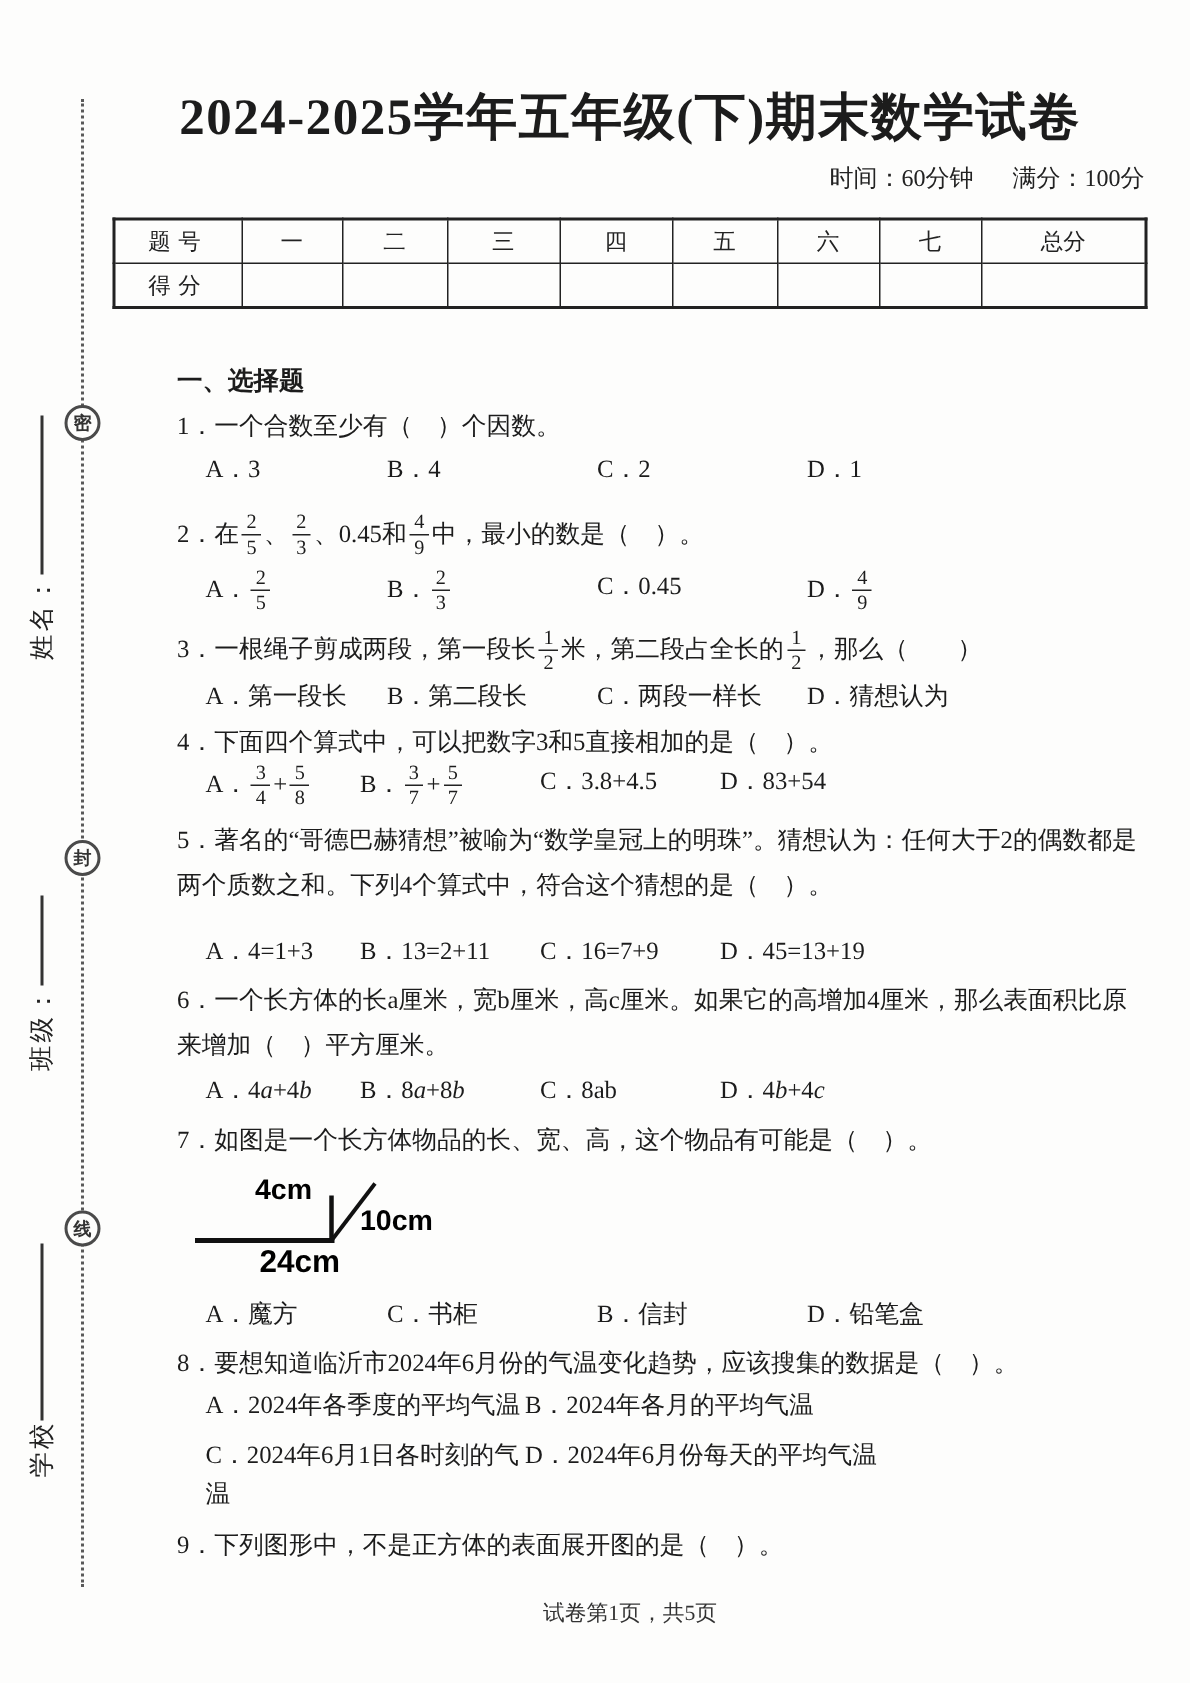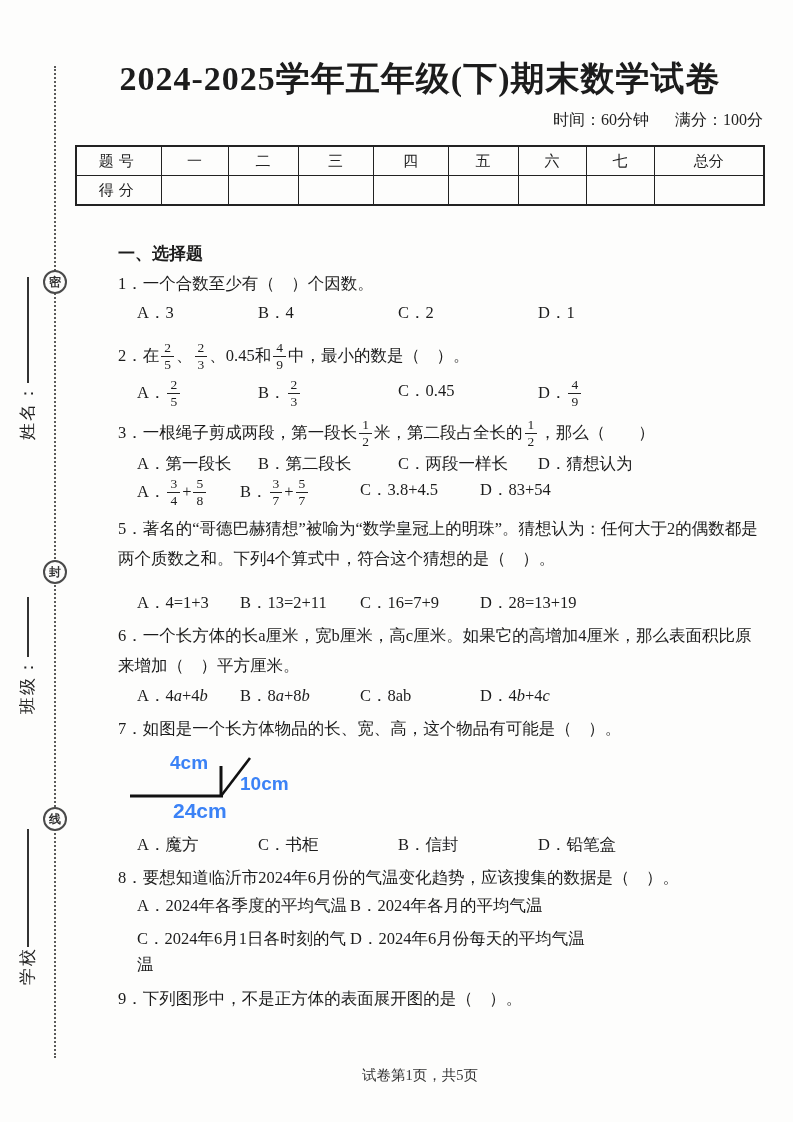--- a/index.html
+++ b/index.html
@@ -42,21 +42,21 @@
   
   .frac{display:inline-flex;flex-direction:column;align-items:center;vertical-align:middle;
         margin:0 2px;font-size:13.5px;line-height:1.15;position:relative;top:-1px;}
   .fn{border-bottom:1.2px solid #222;padding:0 3px;}
   .fd{padding:0 3px;}
   i{font-family:"Liberation Serif",serif;}
   
   .figure{position:relative;width:260px;height:80px;margin:8px 0 0 8px;}
   .figure svg{position:absolute;left:0;top:0;}
   .fig-label{position:absolute;font-family:"Liberation Sans","DejaVu Sans",sans-serif;
-             font-size:19px;font-weight:600;color:#3b82f6;line-height:22px;}
+             font-size:19px;font-weight:600;color:#000000;line-height:22px;}
   .fl-top{left:44px;top:2px;}
   .fl-bottom{left:47px;top:50px;font-size:21px;}
   .fl-right{left:114px;top:23px;}
   
   .footer{position:absolute;left:75px;top:1066px;width:690px;text-align:center;font-size:14.5px;color:#333;}
 </style>
 </head>
 <body>
 
 <div class="seal-rule"></div>
@@ -165,20 +165,21 @@
           <span class="fn">1</span>
           <span class="fd">2</span>
         </span>，那么（　　）</div>
     <div class="opts w" style="margin-top:0;">
       <span class="o">A．第一段长</span>
       <span class="o">B．第二段长</span>
       <span class="o">C．两段一样长</span>
       <span class="o">D．猜想认为</span>
     </div>
 
+    <div class="stem">4．下面四个算式中，可以把数字3和5直接相加的是（　）。</div>
     <div class="opts n lh44" style="margin-top:0;">
       <span class="o">A．<span class="frac">
             <span class="fn">3</span>
             <span class="fd">4</span>
           </span>+<span class="frac">
             <span class="fn">5</span>
             <span class="fd">8</span>
           </span></span>
       <span class="o">B．<span class="frac">
             <span class="fn">3</span>
@@ -189,21 +190,21 @@
           </span></span>
       <span class="o">C．3.8+4.5</span>
       <span class="o">D．83+54</span>
     </div>
 
     <div class="stem lh30">5．著名的“哥德巴赫猜想”被喻为“数学皇冠上的明珠”。猜想认为：任何大于2的偶数都是两个质数之和。下列4个算式中，符合这个猜想的是（　）。</div>
     <div class="opts n" style="margin-top:16px;">
       <span class="o">A．4=1+3</span>
       <span class="o">B．13=2+11</span>
       <span class="o">C．16=7+9</span>
-      <span class="o">D．28=13+19</span>
+      <span class="o">D．45=13+19</span>
     </div>
 
     <div class="stem lh30">6．一个长方体的长a厘米，宽b厘米，高c厘米。如果它的高增加4厘米，那么表面积比原来增加（　）平方厘米。</div>
     <div class="opts n" style="margin-top:2px;">
       <span class="o">A．4<i>a</i>+4<i>b</i></span>
       <span class="o">B．8<i>a</i>+8<i>b</i></span>
       <span class="o">C．8ab</span>
       <span class="o">D．4<i>b</i>+4<i>c</i></span>
     </div>
 

